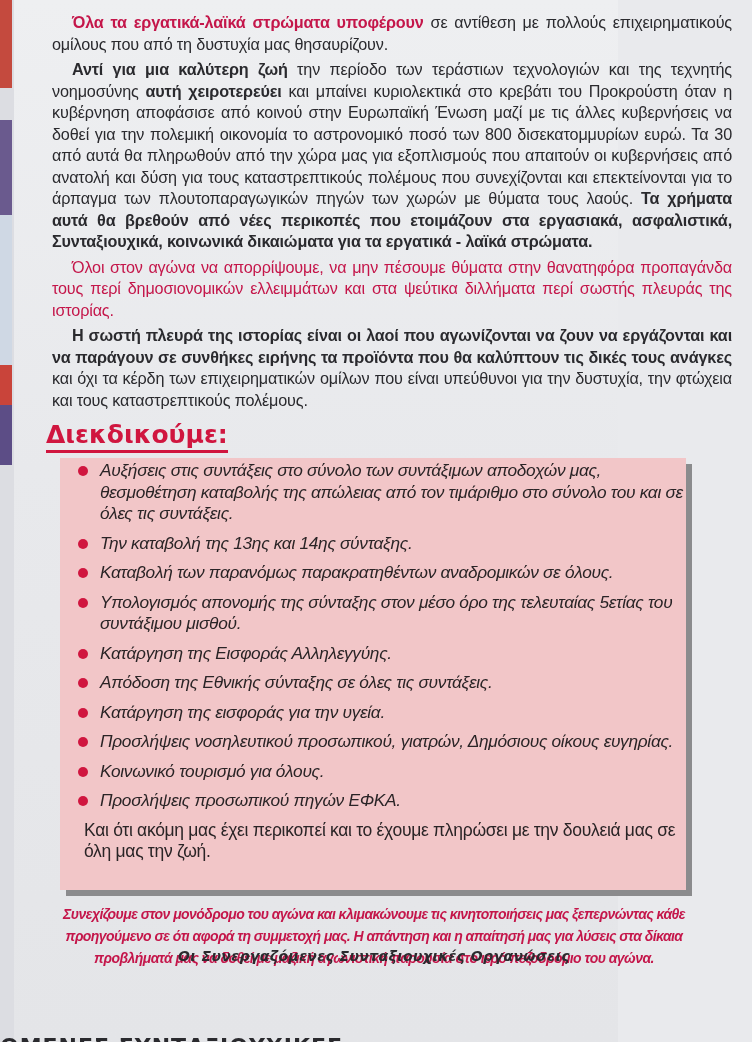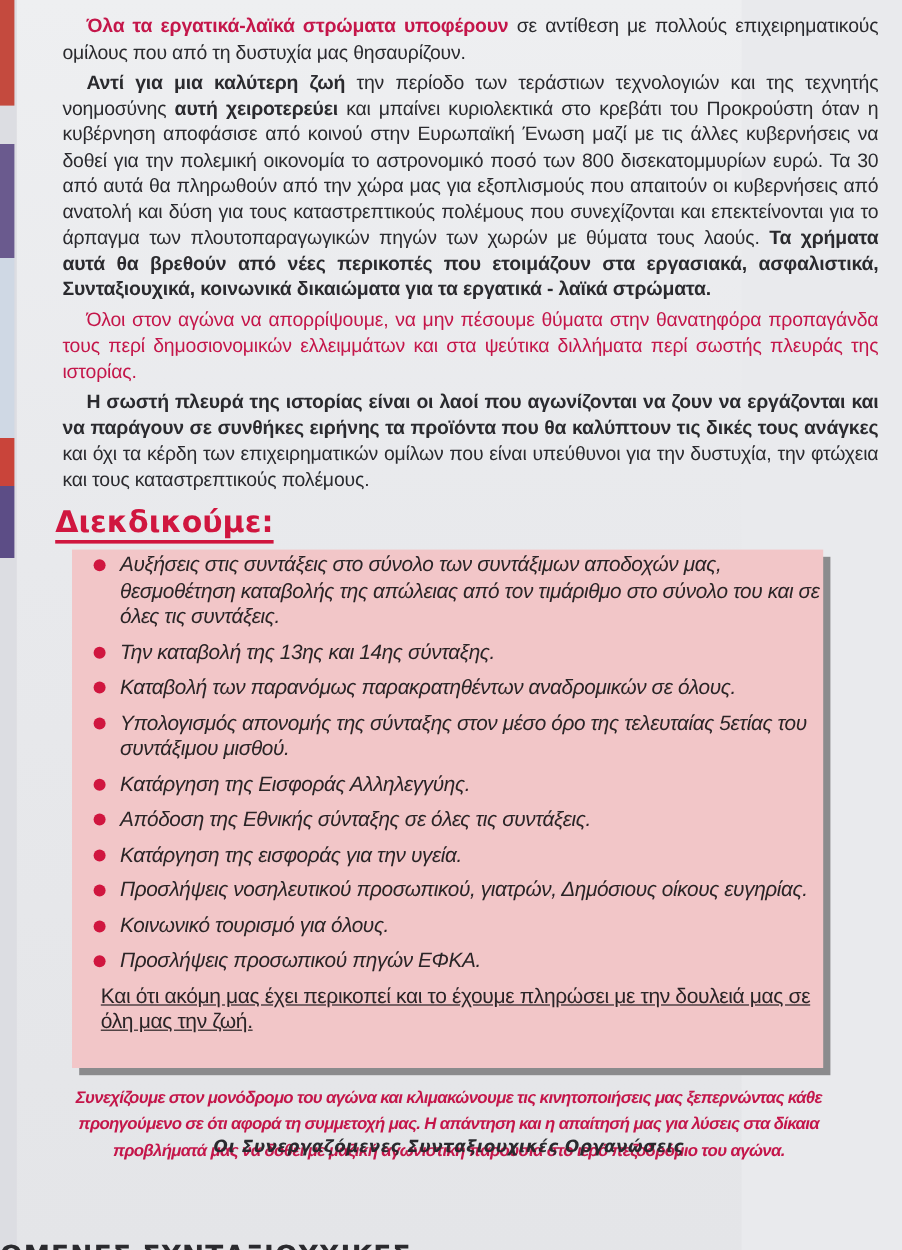--- a/index.html
+++ b/index.html
@@ -49,21 +49,21 @@
   .box-inner {
     position: absolute; left: 18px; top: 2px; width: 605px;
     font-style: italic; font-size: 17.3px; line-height: 21.5px; color: #2a2426;
     letter-spacing: -0.3px;
   }
   .item { position: relative; padding-left: 22px; margin-bottom: 8px; }
   .bullet {
     position: absolute; left: 0; top: 6px; width: 10px; height: 10px;
     border-radius: 50%; background: #d0163f;
   }
-  .closing { font-style: normal; font-size: 17.5px; margin-top: 2px; padding-left: 6px; text-decoration: underline; }
+  .closing { font-style: normal; font-size: 17.5px; margin-top: 2px; padding-left: 6px; }
 
   .footer-red {
     position: absolute; left: 46px; top: 903px; width: 656px;
     font-style: italic; font-weight: bold; color: #c4164a;
     font-size: 14px; line-height: 22px; text-align: center;
     font-family: "Liberation Sans Narrow", "Liberation Sans", sans-serif;
     letter-spacing: -0.55px;
   }
   .signature {
     position: absolute; right: 48px; top: 948px;

